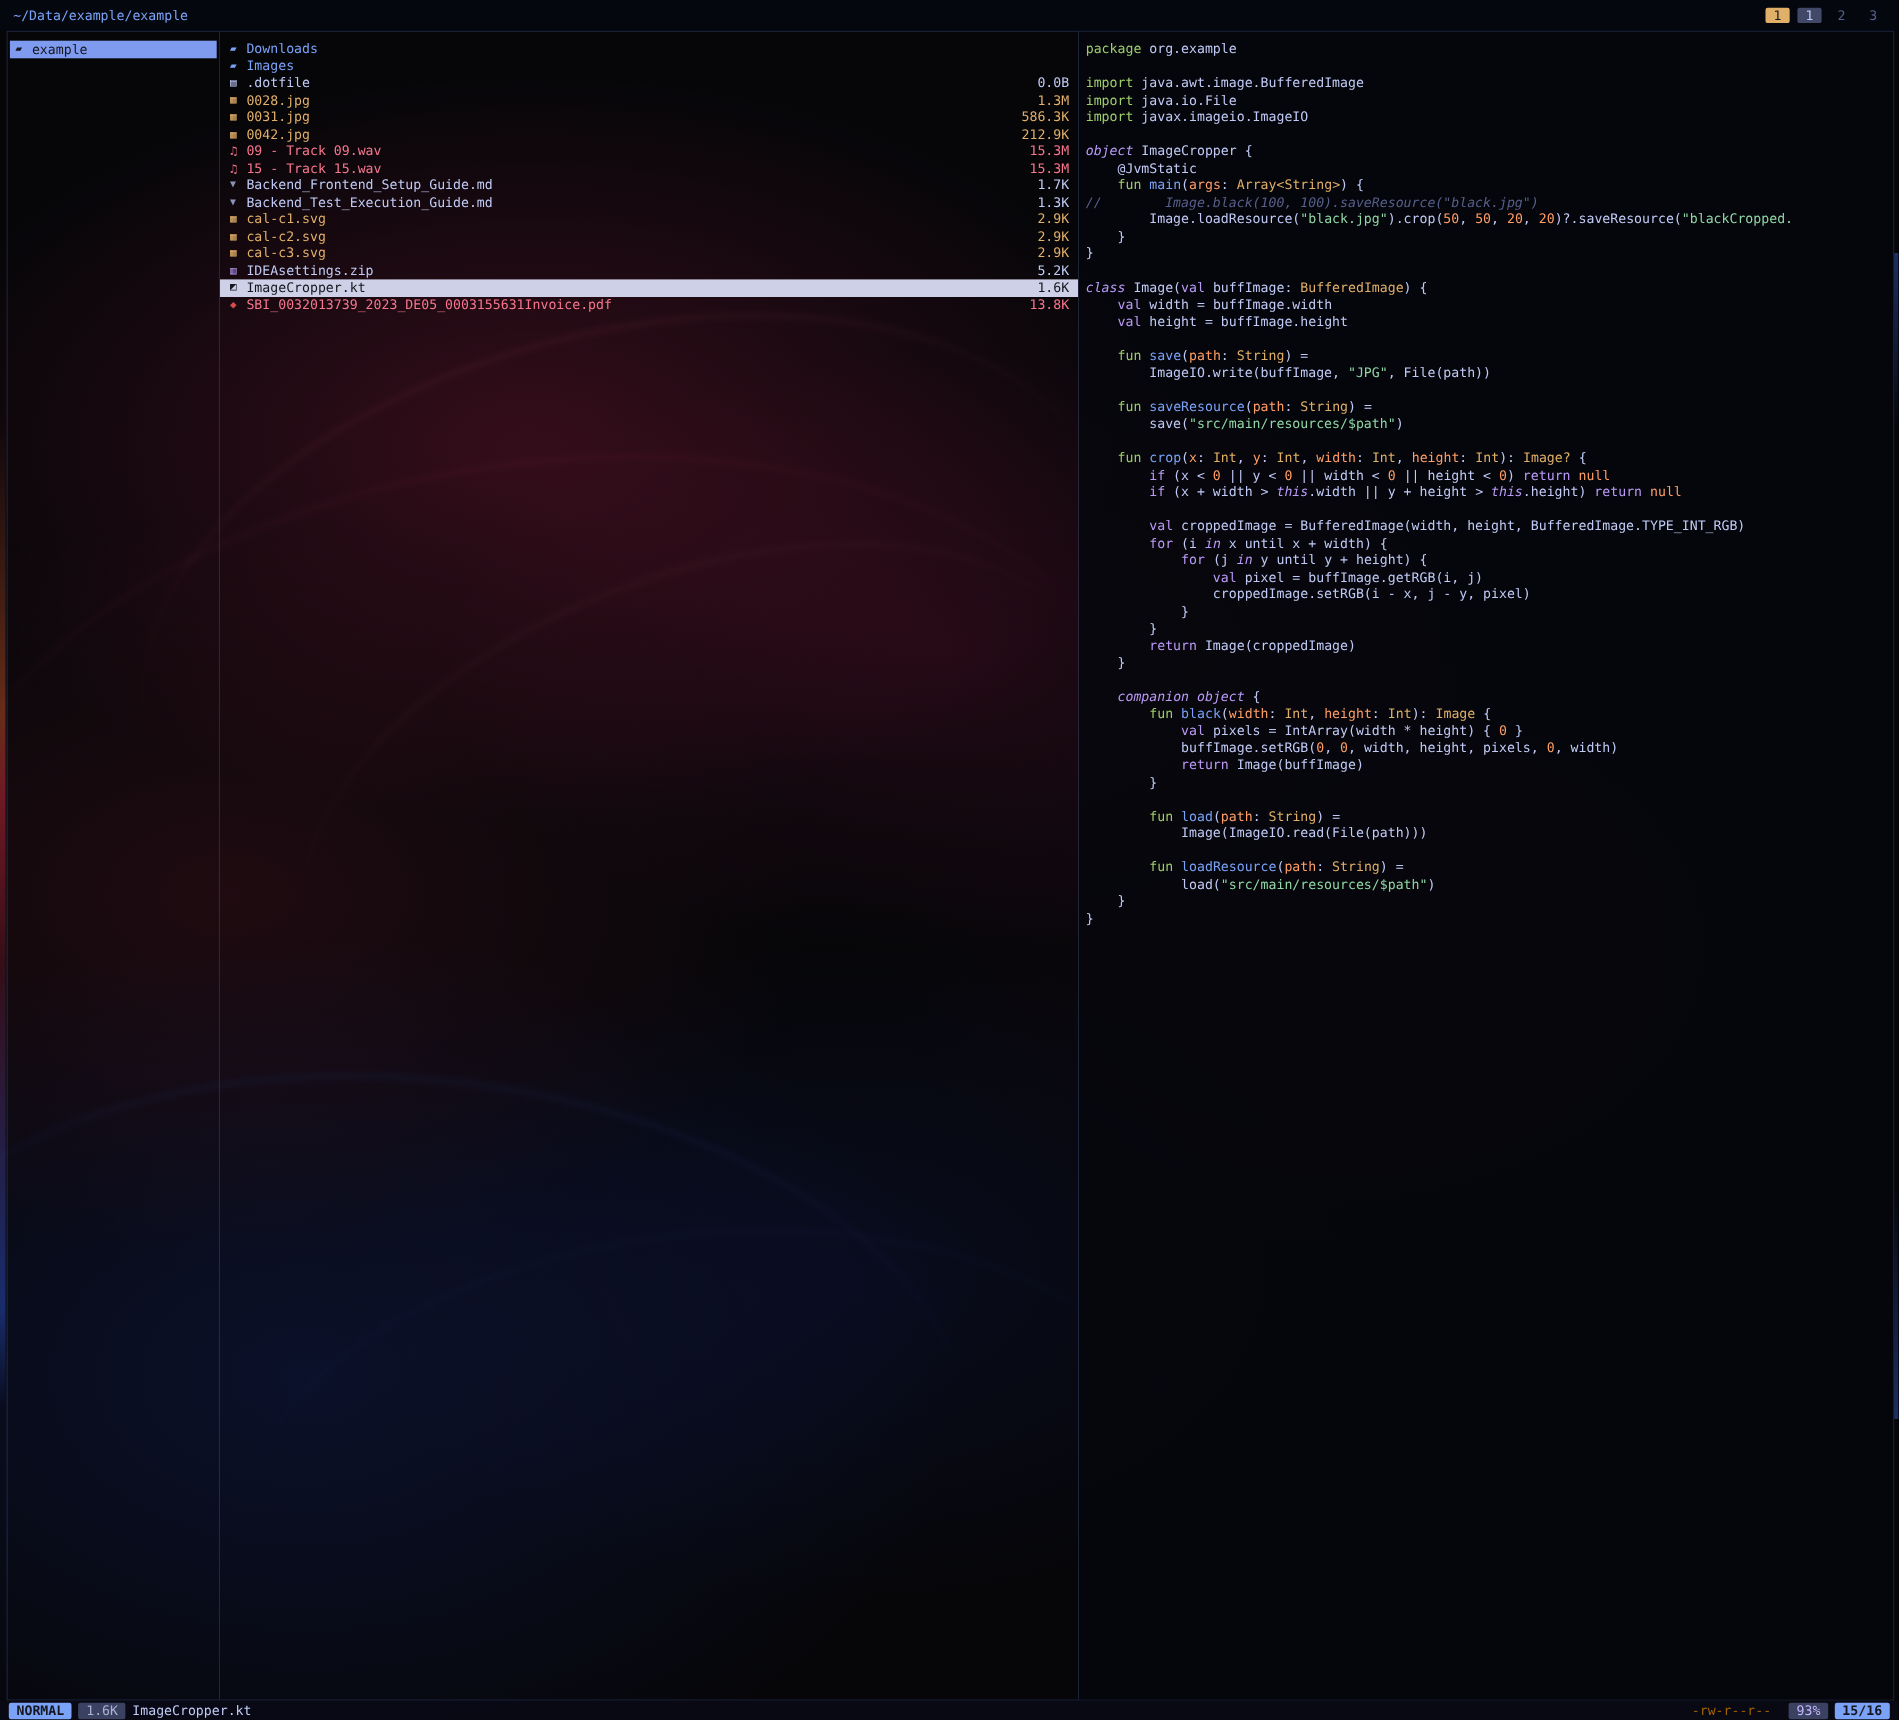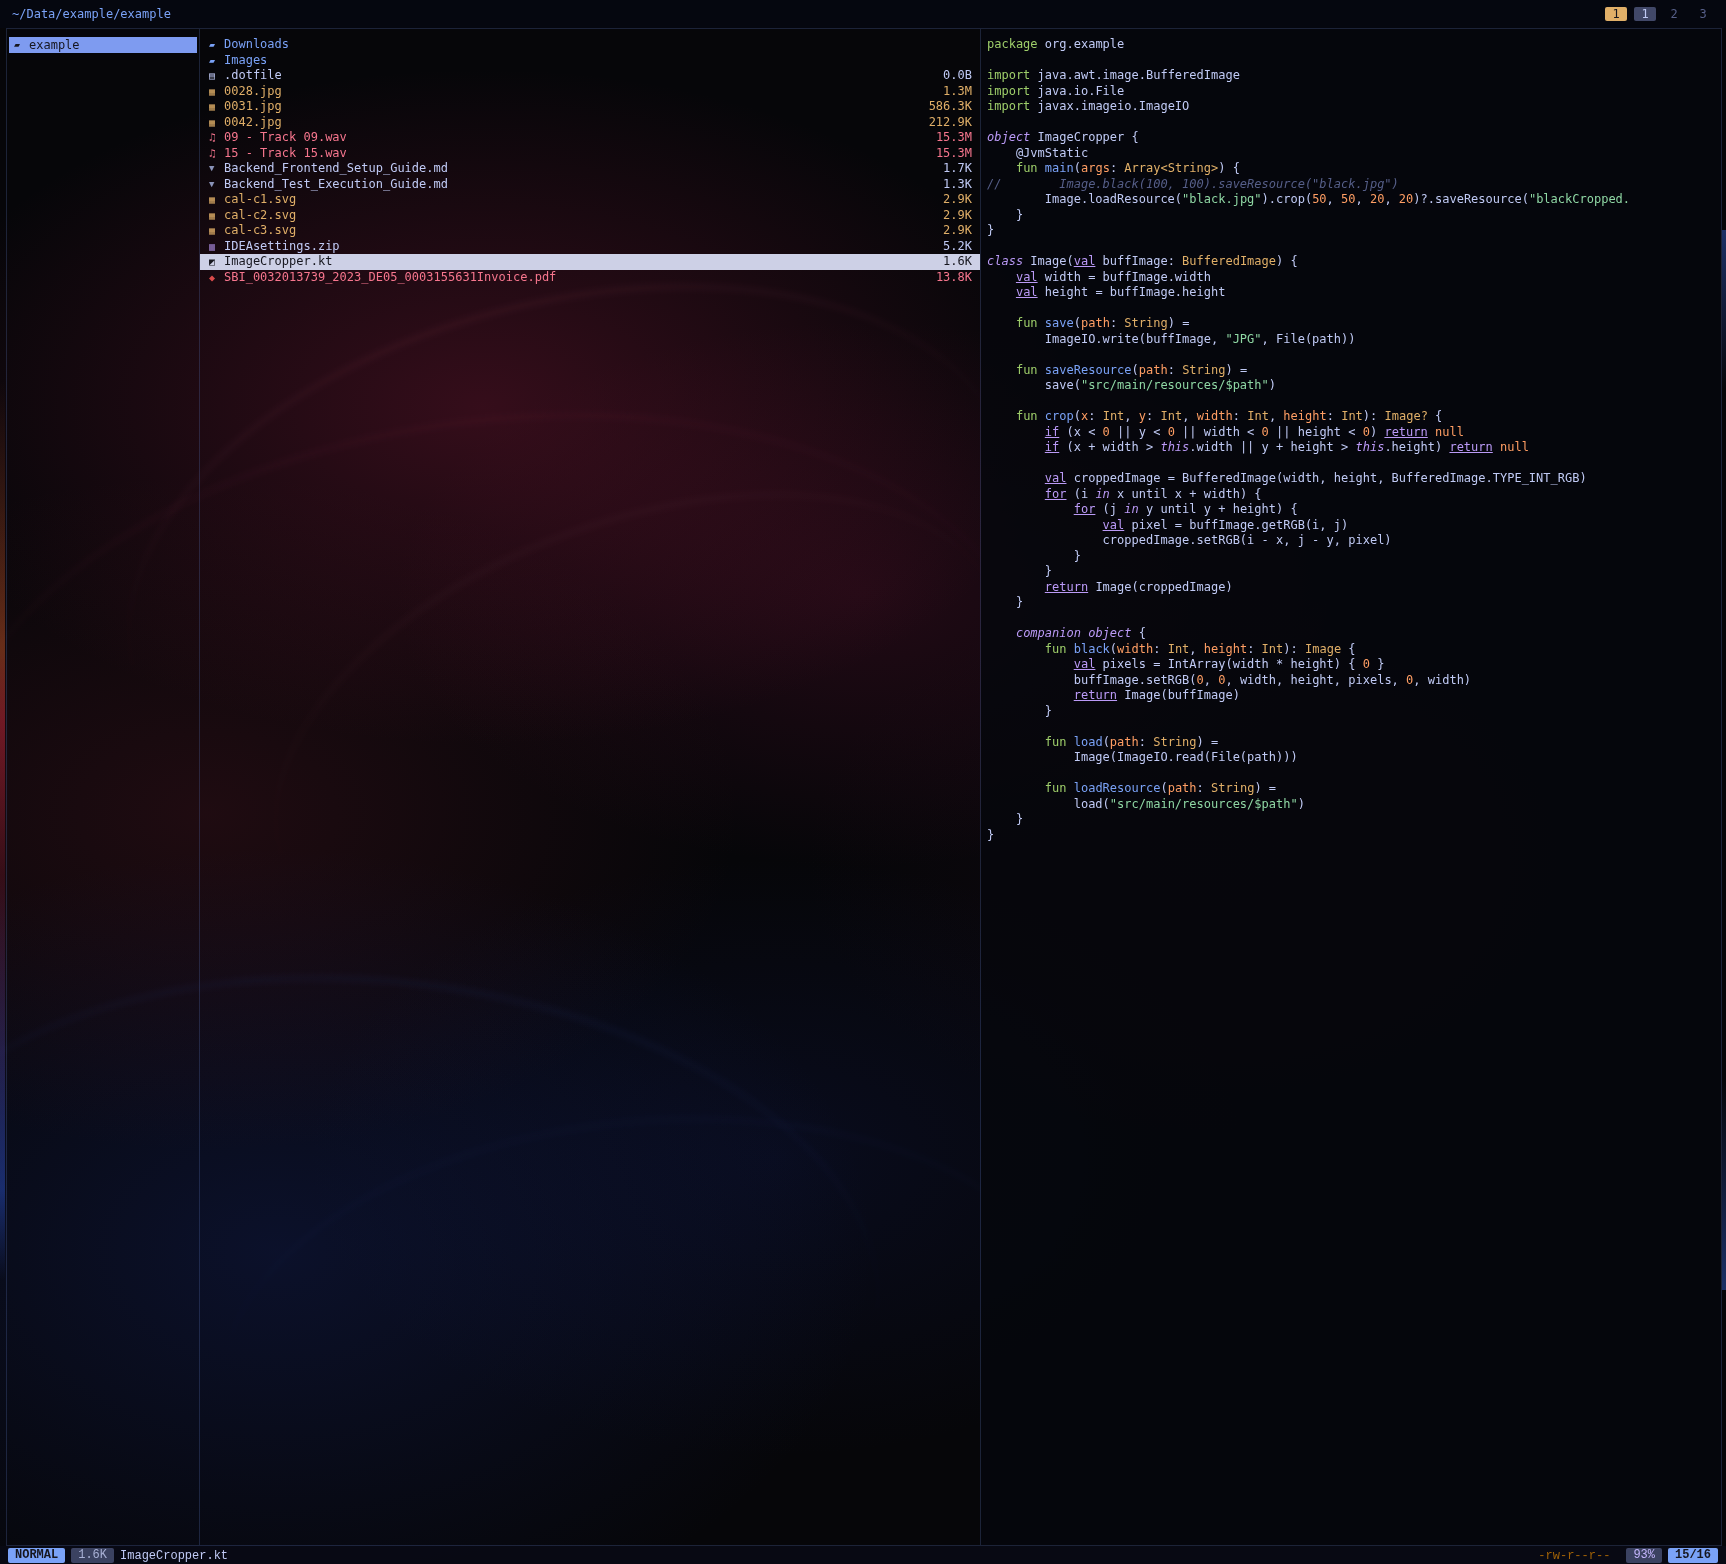--- a/index.html
+++ b/index.html
@@ -57,32 +57,32 @@
   .type-archive .fname,.type-archive .fsize{color:#c0caf5;} .icon-archive{color:#bb9af7;}
   .icon-kotlin{color:#7aa2f7;}
   .type-pdf .fname,.type-pdf .fsize{color:#f7768e;} .icon-pdf{color:#db4b4b;}
   .file-row.hovered{background:#cdd0e6;}
   .file-row.hovered .fname,.file-row.hovered .fsize,.file-row.hovered .icon{color:#16161e !important;}
 
   
   .code-line{height:15.5px;line-height:15.5px;white-space:pre;}
   .tok-t{color:#c0caf5;}
   .tok-g{color:#9ece6a;}
-  .tok-p{color:#bb9af7;text-decoration:underline;}
+  .tok-p{color:#bb9af7;}
   .tok-pi{color:#bb9af7;font-style:italic;}
   .tok-b{color:#7aa2f7;}
   .tok-o{color:#ff9e64;}
   .tok-y{color:#e0af68;}
   .tok-s{color:#8fd7a4;}
   .tok-c{color:#565f89;font-style:italic;}
 
   
   .statusbar{position:absolute;left:0;bottom:0;width:100%;height:18px;box-sizing:border-box;
     background:rgba(8,10,20,0.94);display:flex;align-items:center;justify-content:space-between;padding:0 8px;}
-  .sb-left,.sb-right{display:flex;align-items:flex-end;gap:6px;font-family:Liberation Mono, monospace;}
+  .sb-left,.sb-right{display:flex;align-items:center;gap:6px;}
   .badge{padding:0 7px;border-radius:2px;height:15px;line-height:15px;}
   .badge-mode{background:#7aa2f7;color:#16161e;font-weight:bold;}
   .badge-size{background:#3b4261;color:#a9b1d6;}
   .sb-filename{color:#c0caf5;}
   .sb-perm{color:#a16207;margin-right:10px;}
   .badge-pct{background:#3b4261;color:#c4b5fd;}
   .badge-pos{background:#7aa2f7;color:#16161e;font-weight:bold;}
 </style>
 </head>
 <body>

